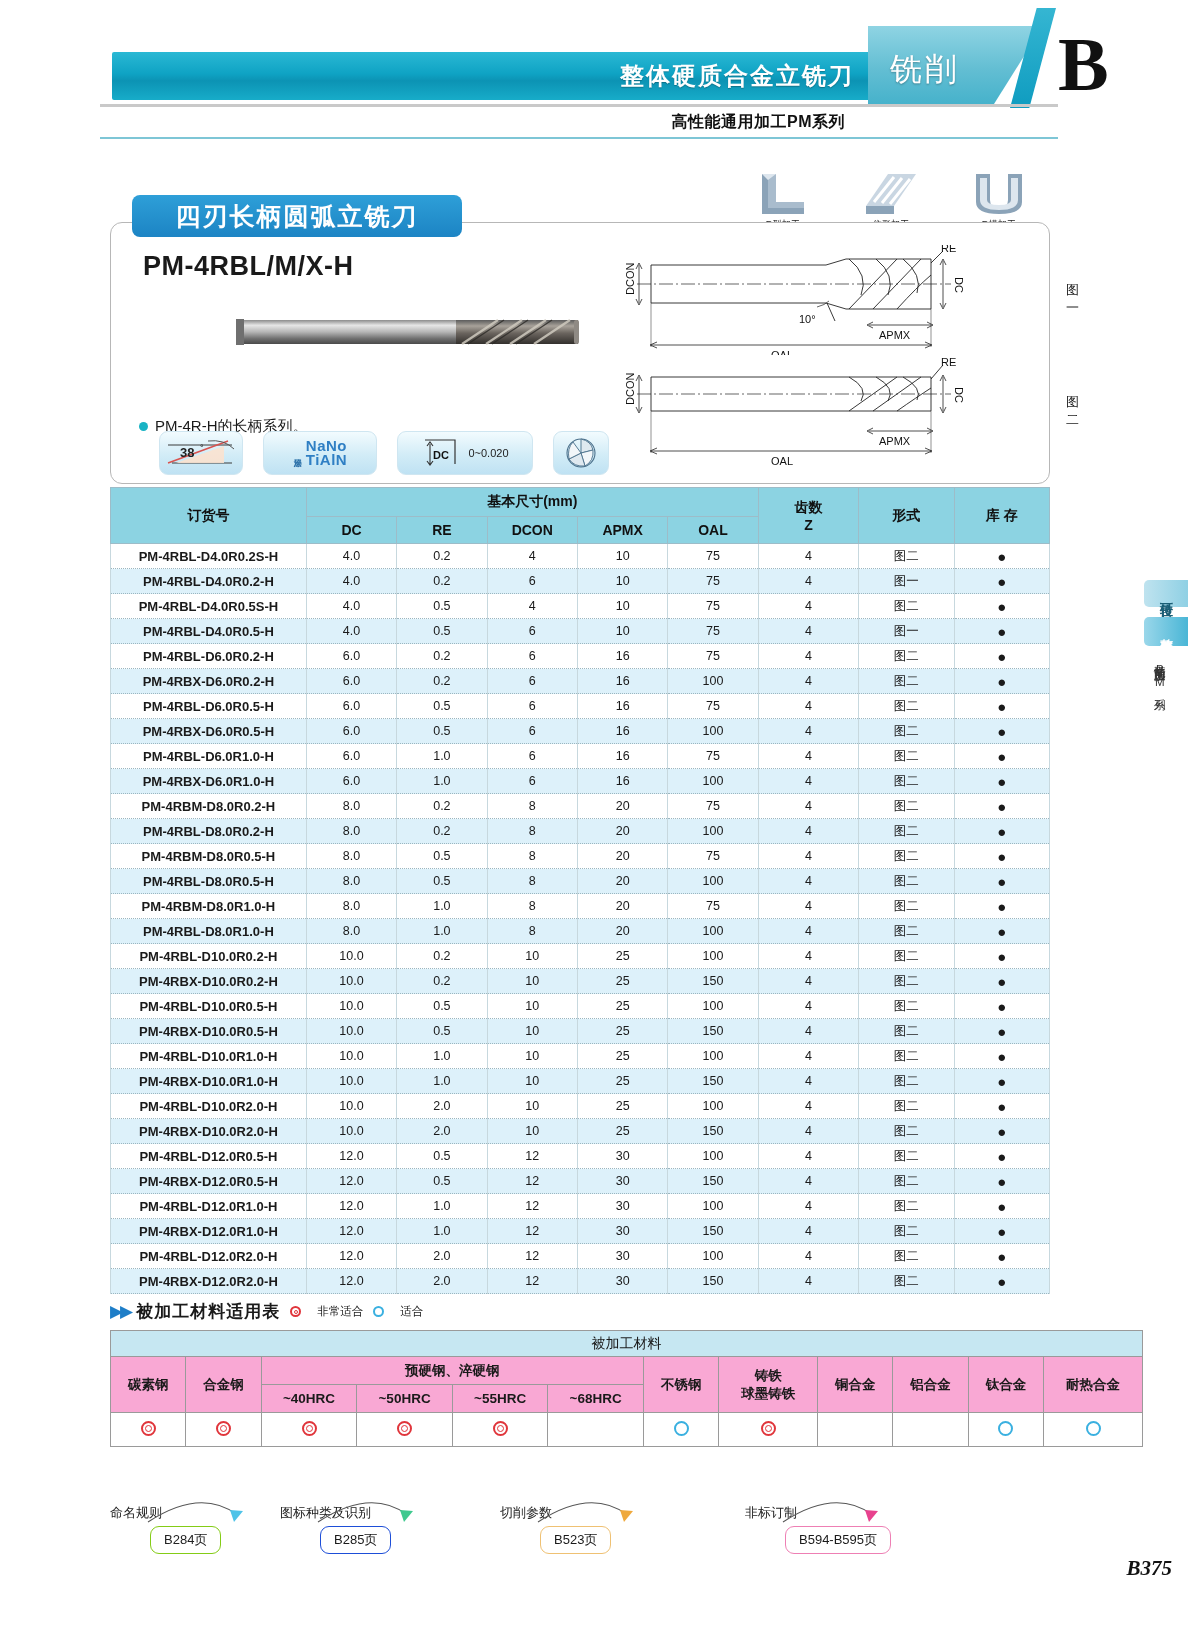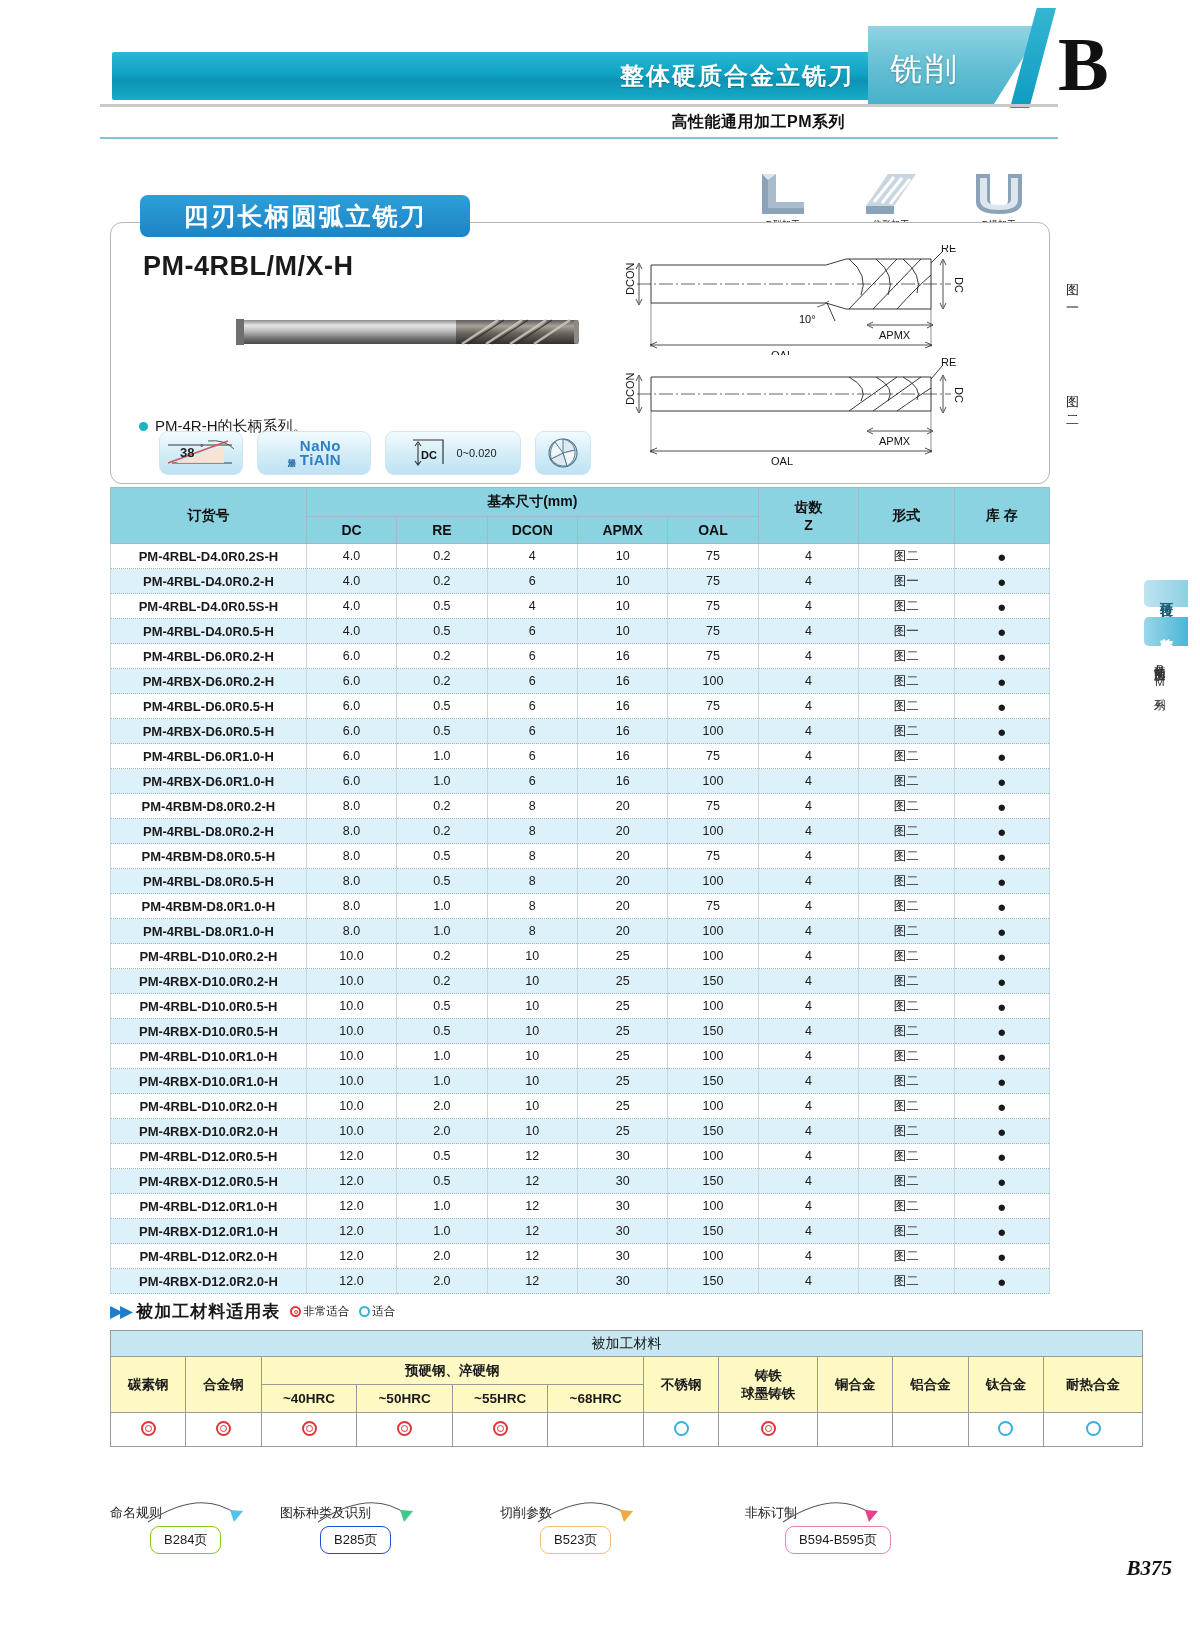--- a/index.html
+++ b/index.html
@@ -47,21 +47,21 @@
   }
   .hdr-line1 { position: absolute; left: 100px; top: 104px; width: 958px; height: 3px; background: #c9c9c9; }
   .hdr-line2 { position: absolute; left: 100px; top: 137px; width: 958px; height: 2px; background: #7ec6d6; }
   .hdr-sub {
     position: absolute; right: 355px; top: 112px;
     font-size: 16px; font-weight: bold; color: #111; letter-spacing: .5px;
   }
 
   
   .title-pill {
-    position: absolute; left: 140px; top: 195px; width: 330px; height: 42px;
+    position: absolute; left: 132px; top: 195px; width: 330px; height: 42px;
     background: linear-gradient(180deg,#2e9fd8 0%, #1c84c4 100%);
     border-radius: 8px;
     display: flex; align-items: center; justify-content: center;
     color: #fff; font-size: 25px; font-weight: bold; letter-spacing: 2px;
     z-index: 3;
   }
 
   
   .proc-wrap { position: absolute; left: 742px; top: 172px; width: 300px; height: 62px; display: flex; gap: 26px; }
   .proc { width: 82px; text-align: center; }
@@ -74,21 +74,21 @@
     border: 1px solid #b7b7b7; border-radius: 12px; background: #fff;
   }
   .pn-code { position: absolute; left: 32px; top: 28px; font-size: 27px; font-weight: bold; letter-spacing: .5px; }
   .pn-bullet { position: absolute; left: 28px; top: 170px; font-size: 15px; display: flex; align-items: center; gap: 7px; margin-top: 24px; }
   .dot-teal { width: 9px; height: 9px; border-radius: 50%; background: #19b3c4; display: inline-block; }
 
   
   .tool-photo { position: absolute; left: 125px; top: 88px; width: 350px; height: 42px; }
 
   
-  .feat-row { position: absolute; left: 20px; top: 208px; display: flex; gap: 14px; align-items: center; padding-left: 28px; }
+  .feat-row { position: absolute; left: 20px; top: 208px; display: flex; gap: 20px; align-items: center; padding-left: 28px; }
   .chip {
     height: 44px; border-radius: 9px;
     background: linear-gradient(180deg,#f2fbfe 0%, #d2ecf7 55%, #bfe2f3 100%);
     border: 1px solid #cfe6f1;
     display: flex; align-items: center; justify-content: center;
     position: relative; overflow: hidden;
   }
   .chip-a { width: 84px; }
   .chip-b { width: 114px; gap: 5px; padding: 0 7px; }
   .chip-c { width: 136px; gap: 7px; padding: 0 9px; }
@@ -117,29 +117,29 @@
   .mtable col.c-z  { width: 100px; }
   .mtable col.c-f  { width: 95px; }
   .mtable col.c-s  { width: 95px; }
 
   .legend-line { position: absolute; left: 110px; top: 1285px; width: 940px; text-align: right; font-size: 13px; }
 
   
   .mat-title { position: absolute; left: 110px; top: 1300px; display: flex; align-items: center; gap: 6px; }
   .arrows { color: #1e7ec8; font-size: 17px; font-weight: bold; letter-spacing: -3px; }
   .mat-title-txt { font-size: 17px; font-weight: bold; letter-spacing: 1px; }
-  .mat-leg { font-size: 11.5px; display: flex; align-items: center; gap: 2px; margin-left: 4px; }
+  .mat-leg { font-size: 11.5px; display: flex; align-items: center; gap: 16px; margin-left: 4px; }
   .ring-red { display: inline-block; width: 11px; height: 11px; border-radius: 50%; border: 2px solid #e0353b; position: relative; }
   .ring-red::after { content: ""; position: absolute; inset: 1.5px; border-radius: 50%; border: 1px solid #e0353b; }
   .ring-blue { display: inline-block; width: 11px; height: 11px; border-radius: 50%; border: 2px solid #3ab0e0; }
 
   .mtbl { position: absolute; left: 110px; top: 1330px; width: 1033px; border-collapse: collapse; }
   .mtbl th, .mtbl td { border: 1px solid #9a9a9a; text-align: center; font-size: 13.5px; }
   .mtbl .band { background: #c6e7f2; font-size: 14px; height: 26px; font-weight: normal; }
-  .mtbl .hd { background: #fef9c3; height: 28px; padding: 2px 1px; }
+  .mtbl .hd { background: #f9a8d4; height: 28px; padding: 2px 1px; }
   .mtbl .sym td { height: 34px; background: #fff; }
   .sym-red { display: inline-block; width: 15px; height: 15px; border-radius: 50%; border: 2px solid #e0353b; position: relative; }
   .sym-red::after { content: ""; position: absolute; inset: 2px; border-radius: 50%; border: 1.5px solid #e0353b; }
   .sym-blue { display: inline-block; width: 15px; height: 15px; border-radius: 50%; border: 2px solid #3ab0e0; }
 
   
   .flinks { position: absolute; left: 110px; top: 1498px; width: 940px; height: 70px; }
   .flink { position: absolute; }
   .flink .lab { font-size: 13px; color: #222; position: absolute; white-space: nowrap; }
   .flink .pill {

